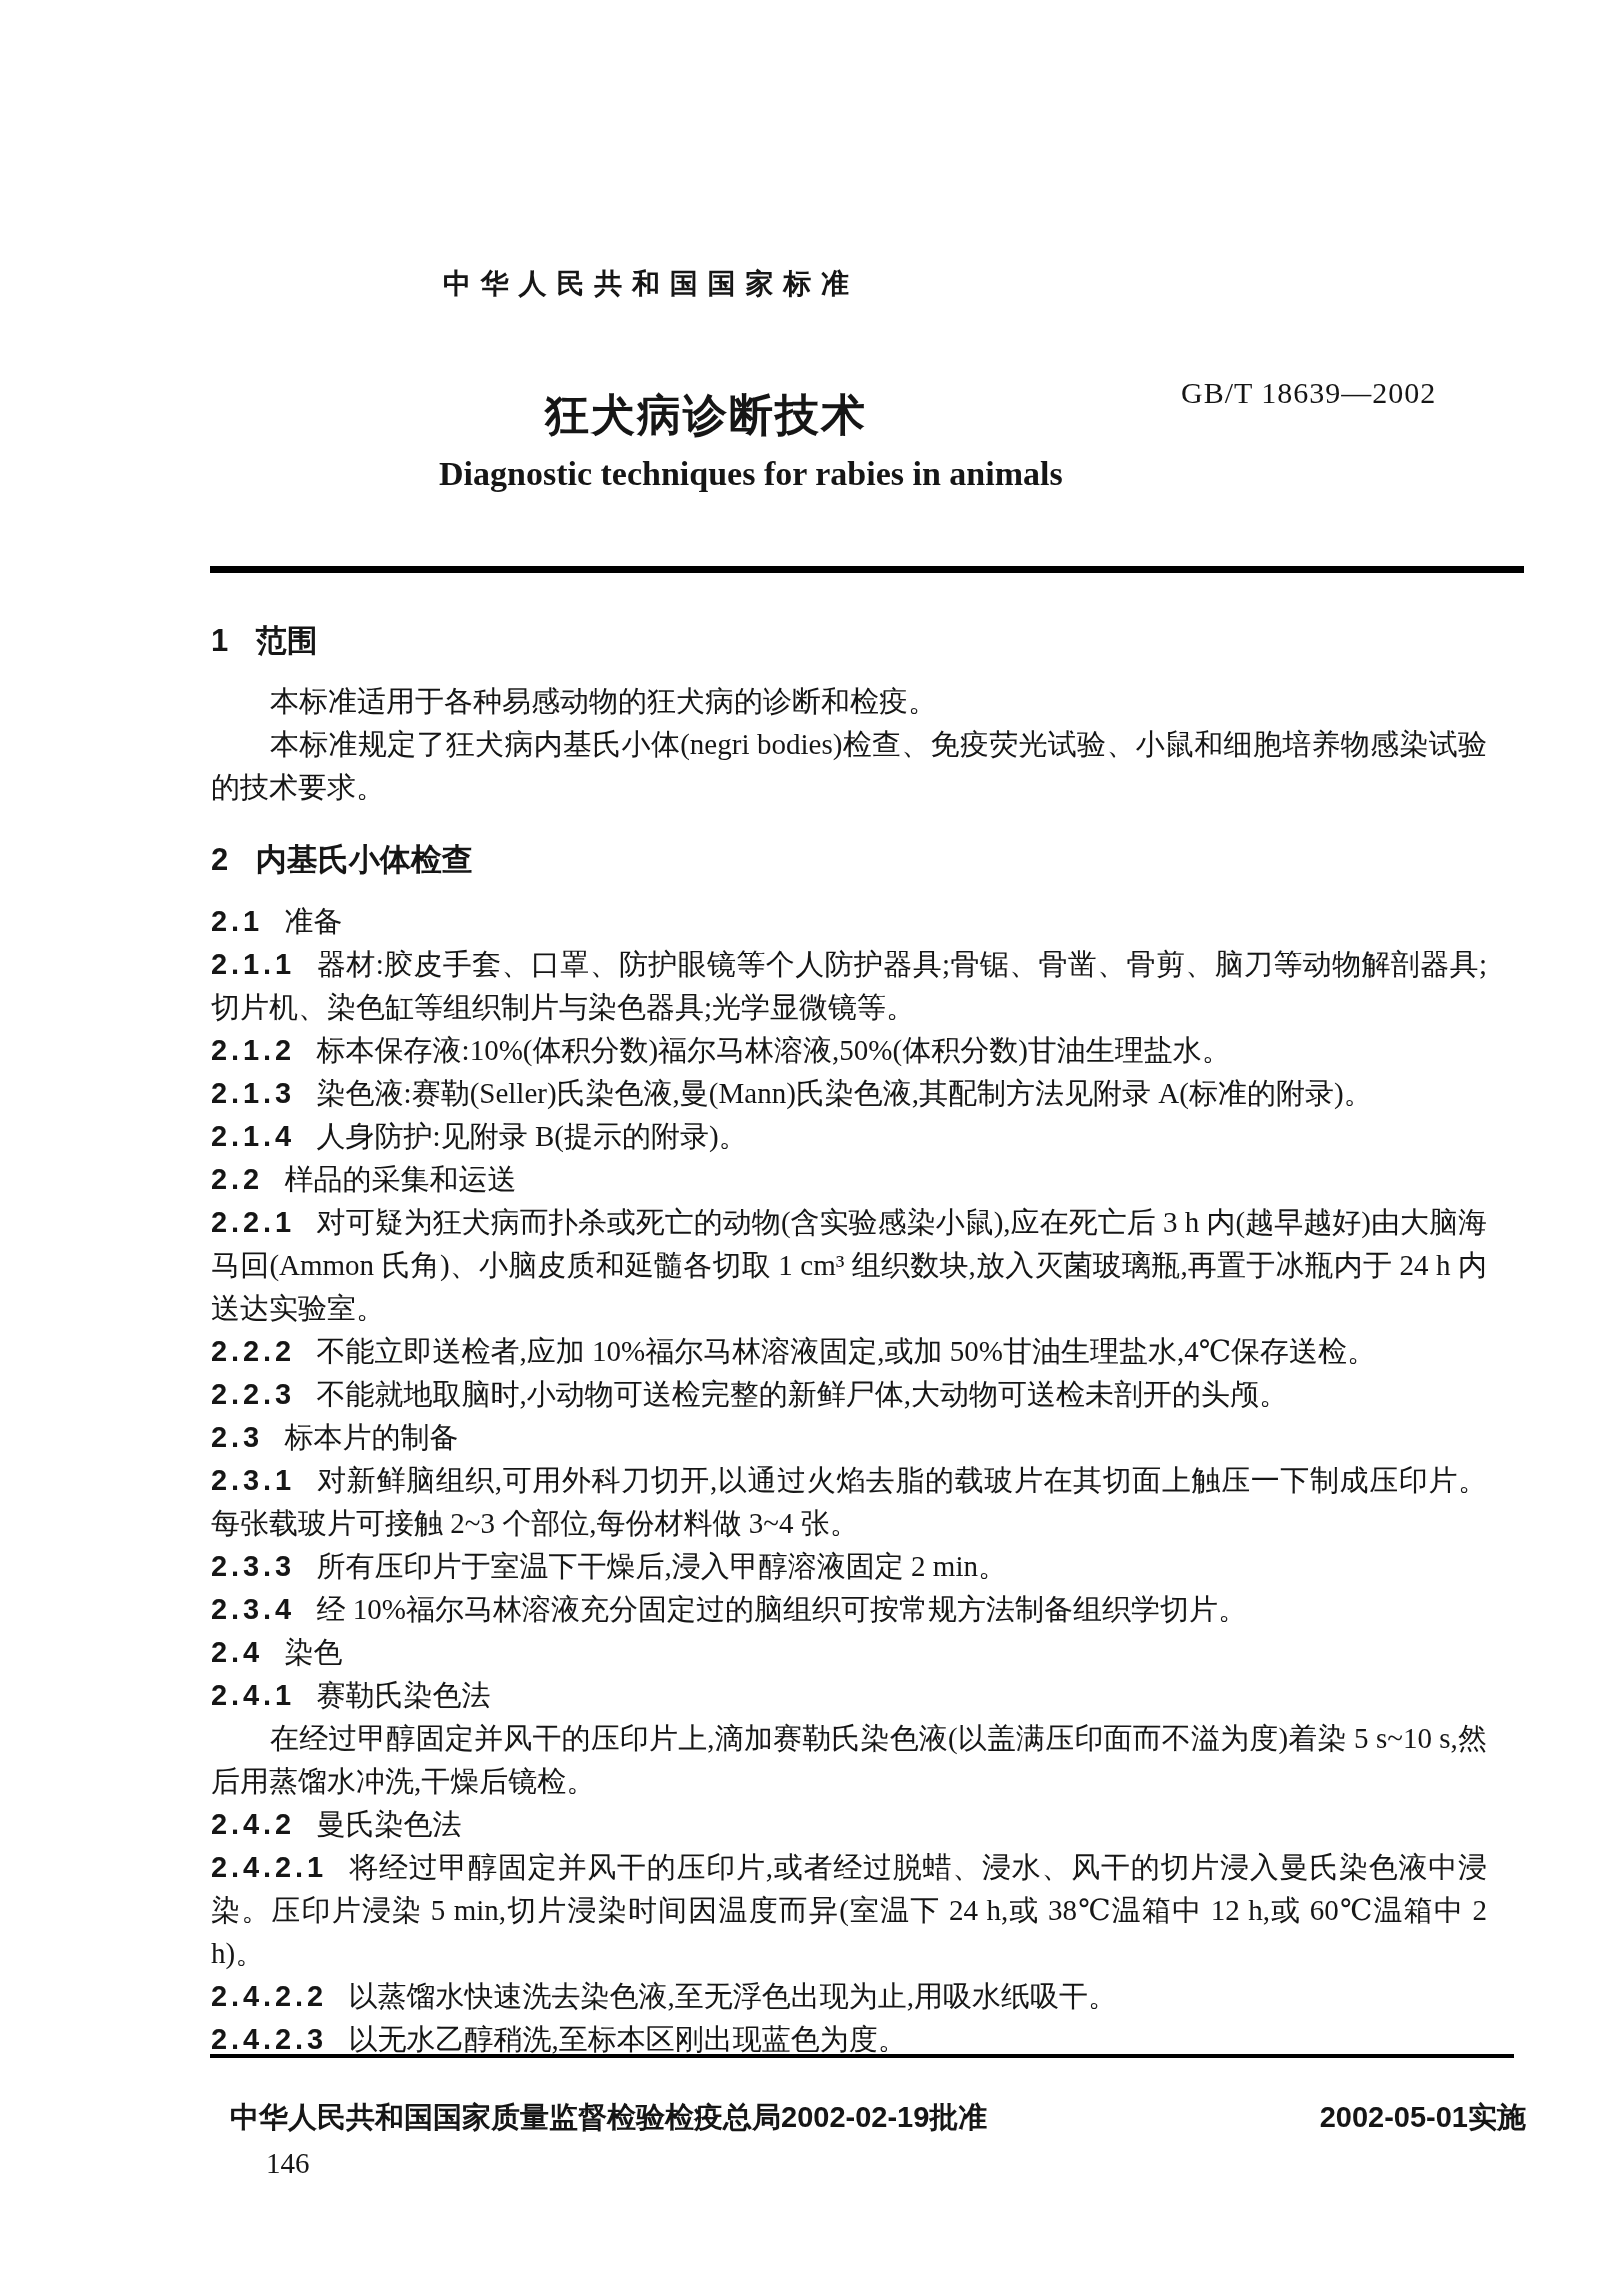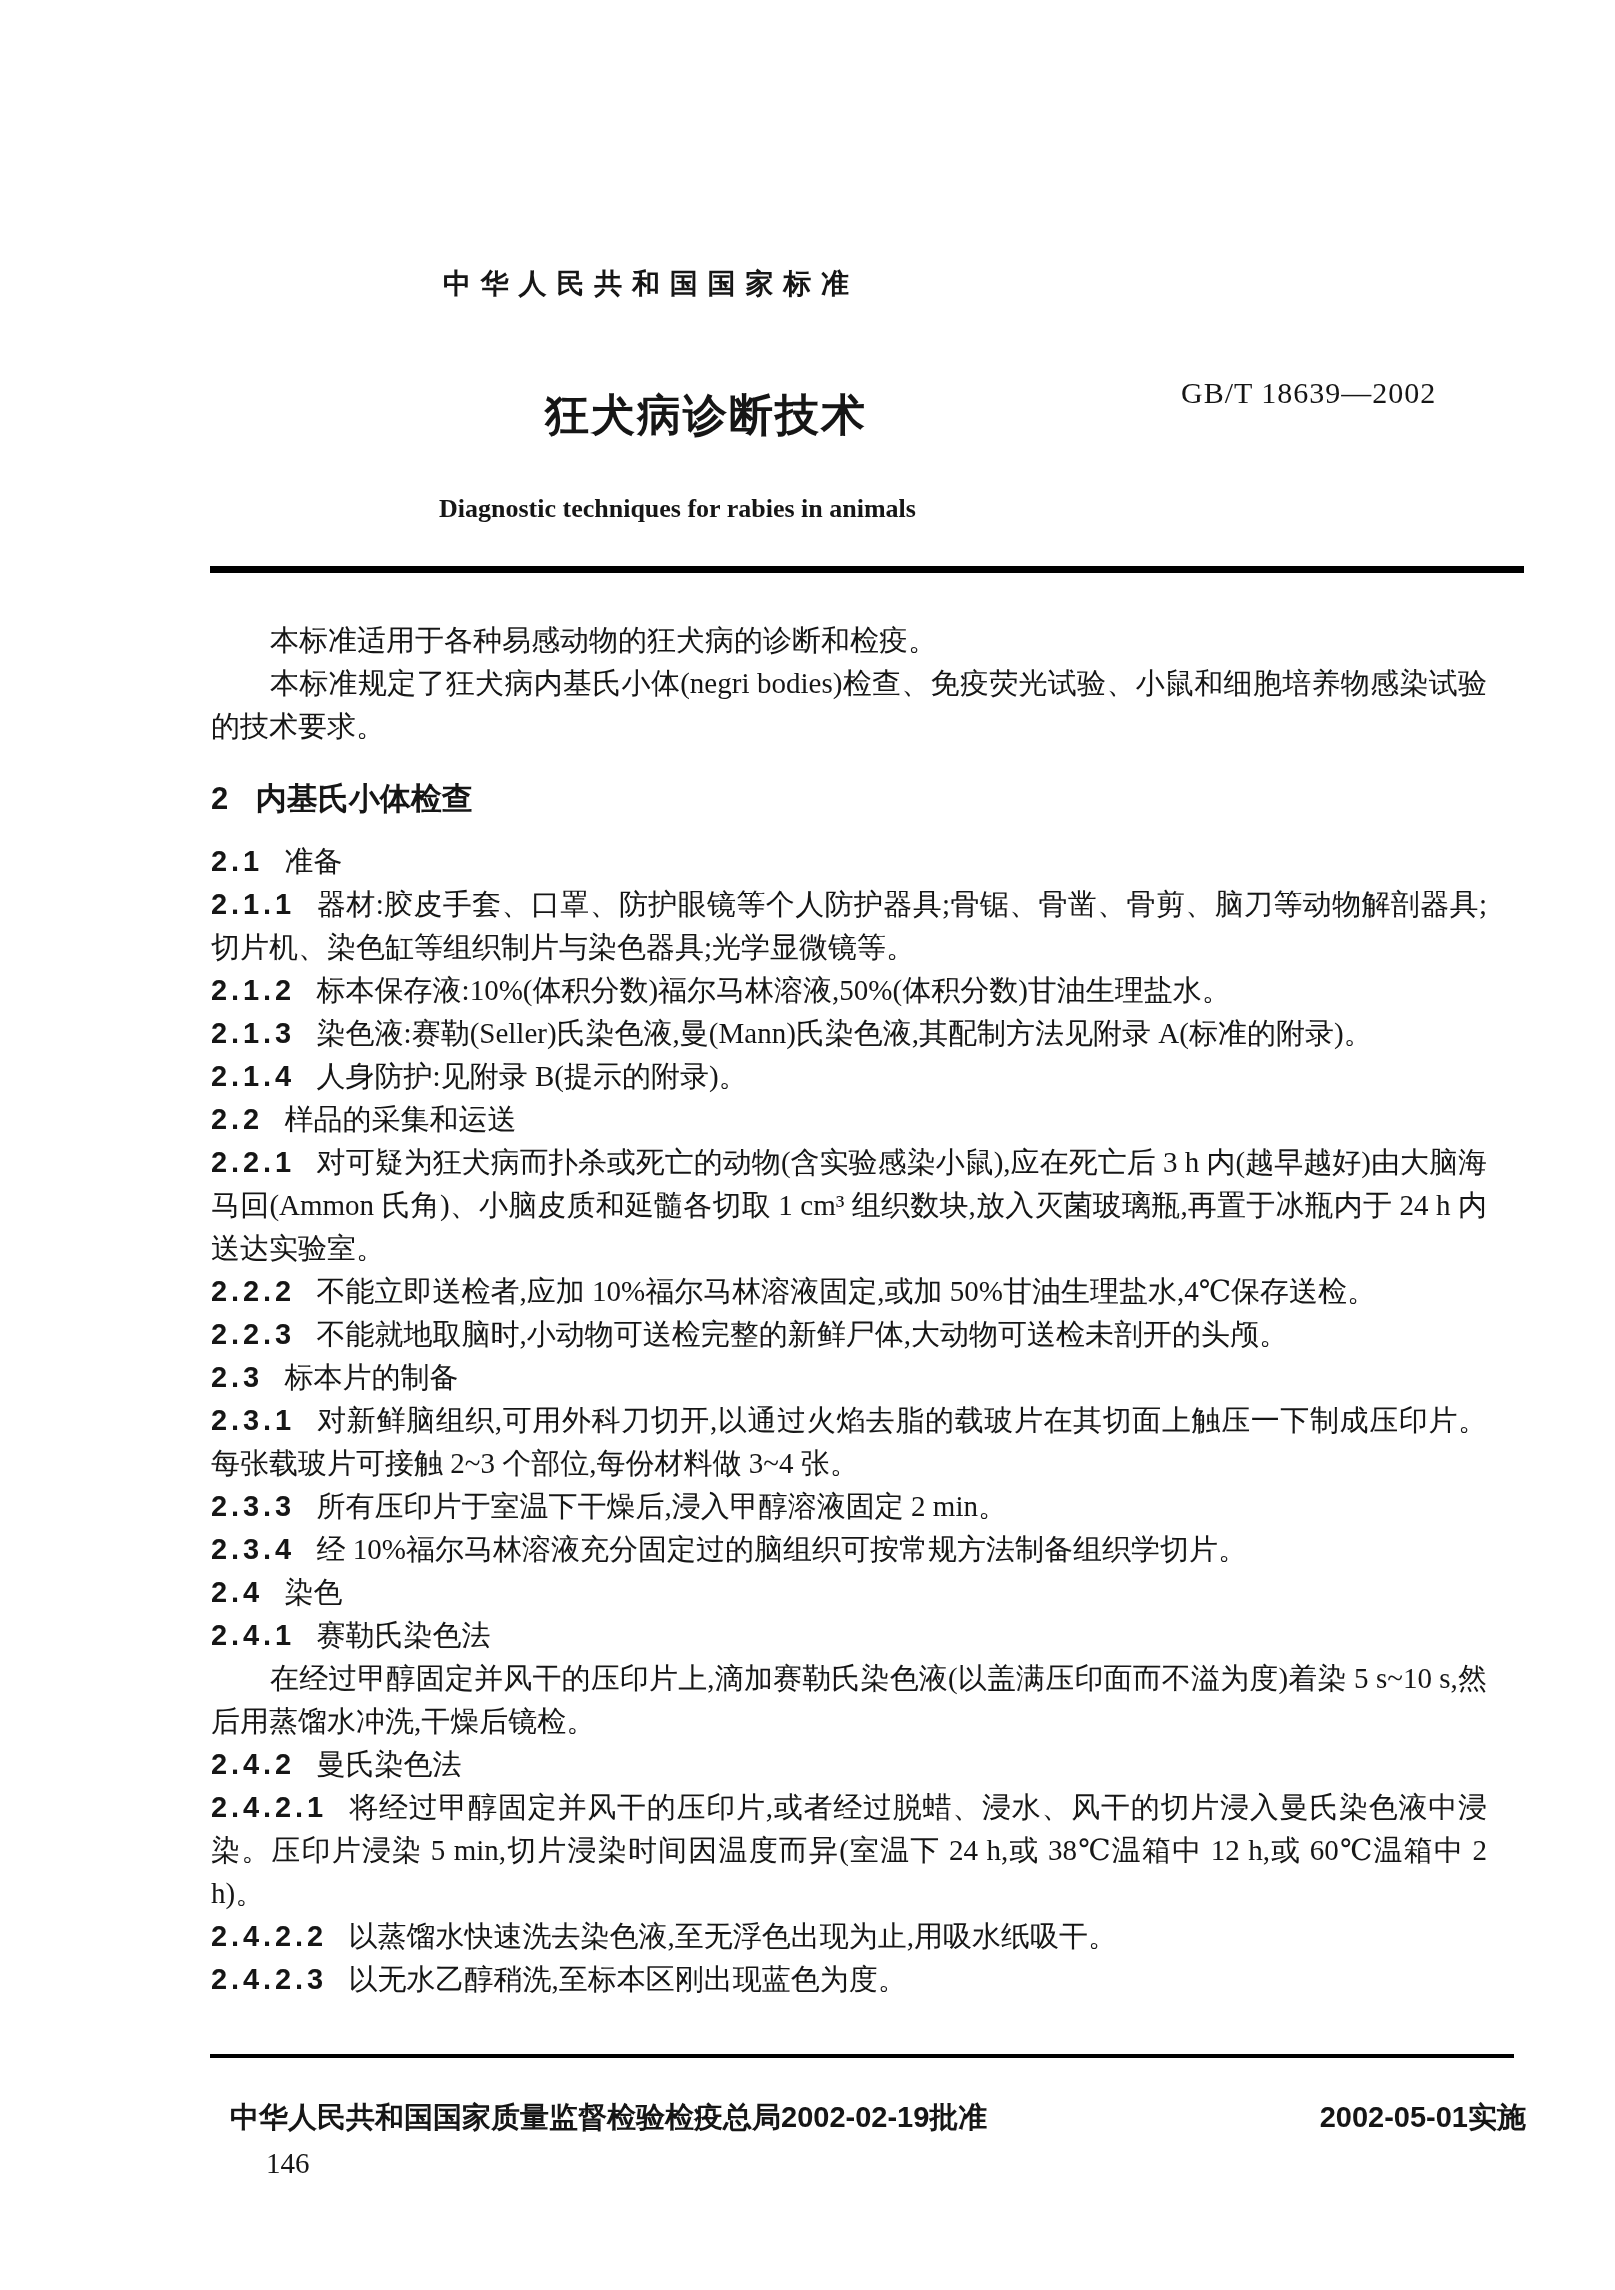--- a/index.html
+++ b/index.html
@@ -22,21 +22,21 @@
     font-weight:bold;font-size:44px;letter-spacing:2px;white-space:nowrap;
   }
   .std-number{
     position:absolute;left:1181px;top:376px;
     font-family:"Liberation Serif","DejaVu Serif",serif;
     font-weight:normal;font-size:30px;white-space:nowrap;letter-spacing:1px;
   }
   .doc-title-en{
     position:absolute;left:439px;top:455px;
     font-family:"Liberation Serif","DejaVu Serif",serif;
-    font-weight:bold;font-size:26px;white-space:nowrap;margin-top:39px;
+    font-weight:bold;font-size:34px;white-space:nowrap;
   }
   .head-rule{
     position:absolute;left:210px;top:566px;width:1314px;height:6.9px;
     background:#000;
   }
 
   
   .body-text{
     position:absolute;left:211px;top:619px;width:1276px;
     font-size:29px;line-height:43px;text-align:justify;
@@ -82,20 +82,21 @@
 
 <div class="std-label">中华人民共和国国家标准</div>
 
 <div class="doc-title">狂犬病诊断技术</div>
 <div class="std-number">GB/T 18639—2002</div>
 <div class="doc-title-en">Diagnostic techniques for rabies in animals</div>
 
 <div class="head-rule"></div>
 
 <div class="body-text" id="body-blocks">
+    <div class="block h1"><span class="num">1</span><span class="txt">范围</span></div>
     <div class="block para"><span class="txt">本标准适用于各种易感动物的狂犬病的诊断和检疫。</span></div>
     <div class="block para"><span class="txt">本标准规定了狂犬病内基氏小体(negri bodies)检查、免疫荧光试验、小鼠和细胞培养物感染试验的技术要求。</span></div>
     <div class="block h1"><span class="num">2</span><span class="txt">内基氏小体检查</span></div>
     <div class="block h2"><span class="num">2.1</span><span class="txt">准备</span></div>
     <div class="block clause"><span class="num">2.1.1</span><span class="txt">器材:胶皮手套、口罩、防护眼镜等个人防护器具;骨锯、骨凿、骨剪、脑刀等动物解剖器具;切片机、染色缸等组织制片与染色器具;光学显微镜等。</span></div>
     <div class="block clause"><span class="num">2.1.2</span><span class="txt">标本保存液:10%(体积分数)福尔马林溶液,50%(体积分数)甘油生理盐水。</span></div>
     <div class="block clause"><span class="num">2.1.3</span><span class="txt">染色液:赛勒(Seller)氏染色液,曼(Mann)氏染色液,其配制方法见附录 A(标准的附录)。</span></div>
     <div class="block clause"><span class="num">2.1.4</span><span class="txt">人身防护:见附录 B(提示的附录)。</span></div>
     <div class="block h2"><span class="num">2.2</span><span class="txt">样品的采集和运送</span></div>
     <div class="block clause"><span class="num">2.2.1</span><span class="txt">对可疑为狂犬病而扑杀或死亡的动物(含实验感染小鼠),应在死亡后 3 h 内(越早越好)由大脑海马回(Ammon 氏角)、小脑皮质和延髓各切取 1 cm³ 组织数块,放入灭菌玻璃瓶,再置于冰瓶内于 24 h 内送达实验室。</span></div>

